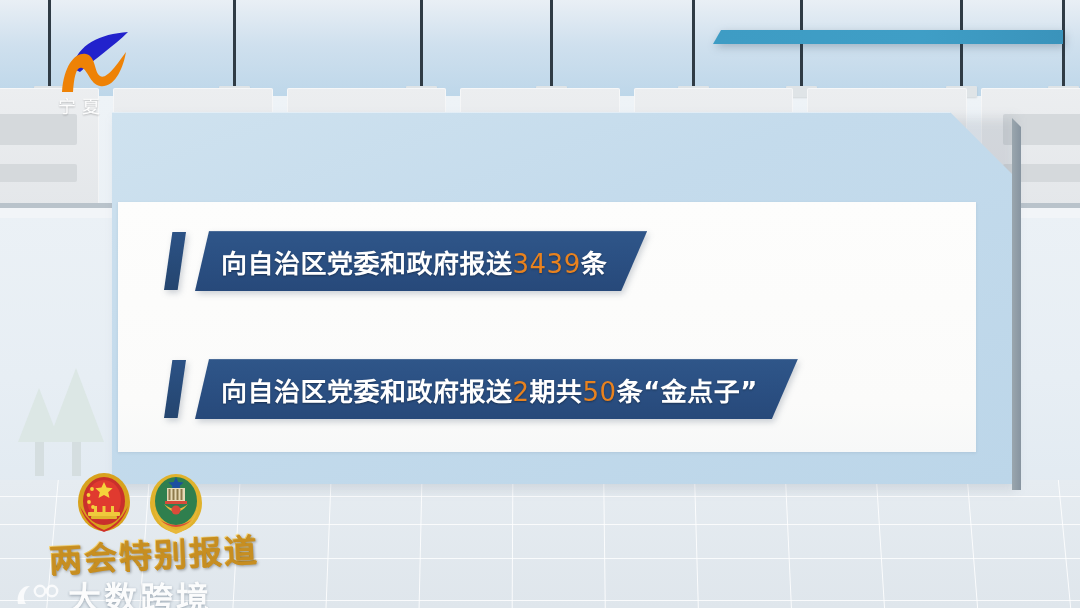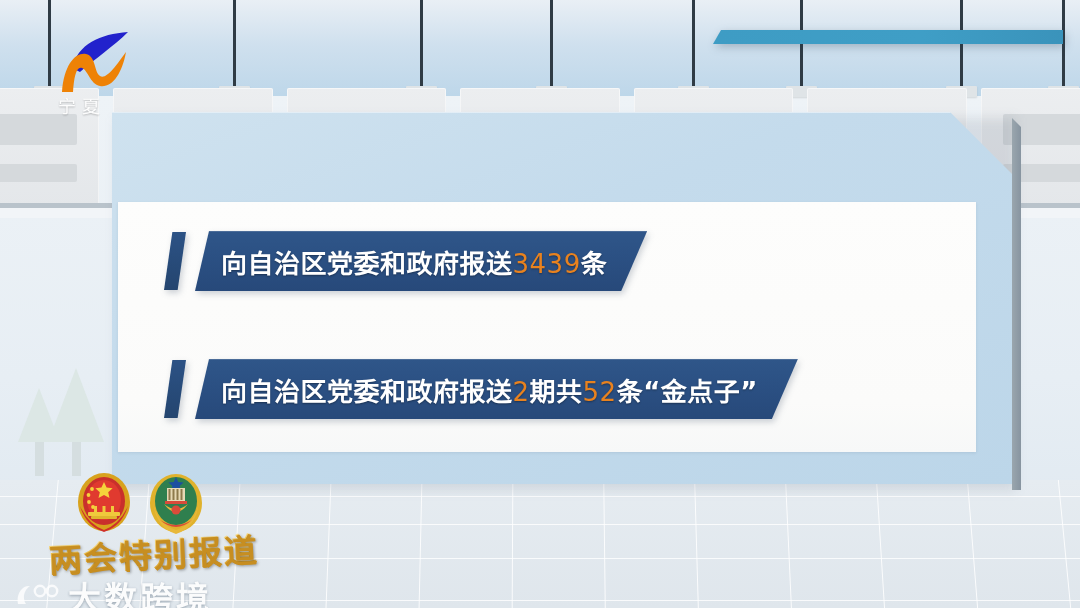--- a/index.html
+++ b/index.html
@@ -356,21 +356,21 @@
     <div class="board">
       <div class="bullet" id="bullet0" style="top:28px;">
         <div class="slash"></div>
         <div class="plate">
           <div class="t" id="bullet0txt"><span>向自治区党委和政府报送</span><em class="num" style="color: rgb(232, 130, 31);">3439</em><span>条</span></div>
         </div>
       </div>
       <div class="bullet" id="bullet1" style="top:156px;">
         <div class="slash"></div>
         <div class="plate">
-          <div class="t" id="bullet1txt"><span>向自治区党委和政府报送</span><em class="num" style="color: rgb(232, 130, 31);">2</em><span>期共</span><em class="num" style="color: rgb(232, 130, 31);">52</em><span>条“金点子”</span></div>
+          <div class="t" id="bullet1txt"><span>向自治区党委和政府报送</span><em class="num" style="color: rgb(232, 130, 31);">2</em><span>期共</span><em class="num" style="color: rgb(232, 130, 31);">50</em><span>条“金点子”</span></div>
         </div>
       </div>
     </div>
   </div>
 
   <div class="emblems">
 
     <div class="emblem" style="left:0;">
       <svg width="56" height="62" viewBox="0 0 56 62" aria-hidden="true">
         <ellipse cx="28" cy="30" rx="26" ry="29" fill="#d8a21d"></ellipse>

